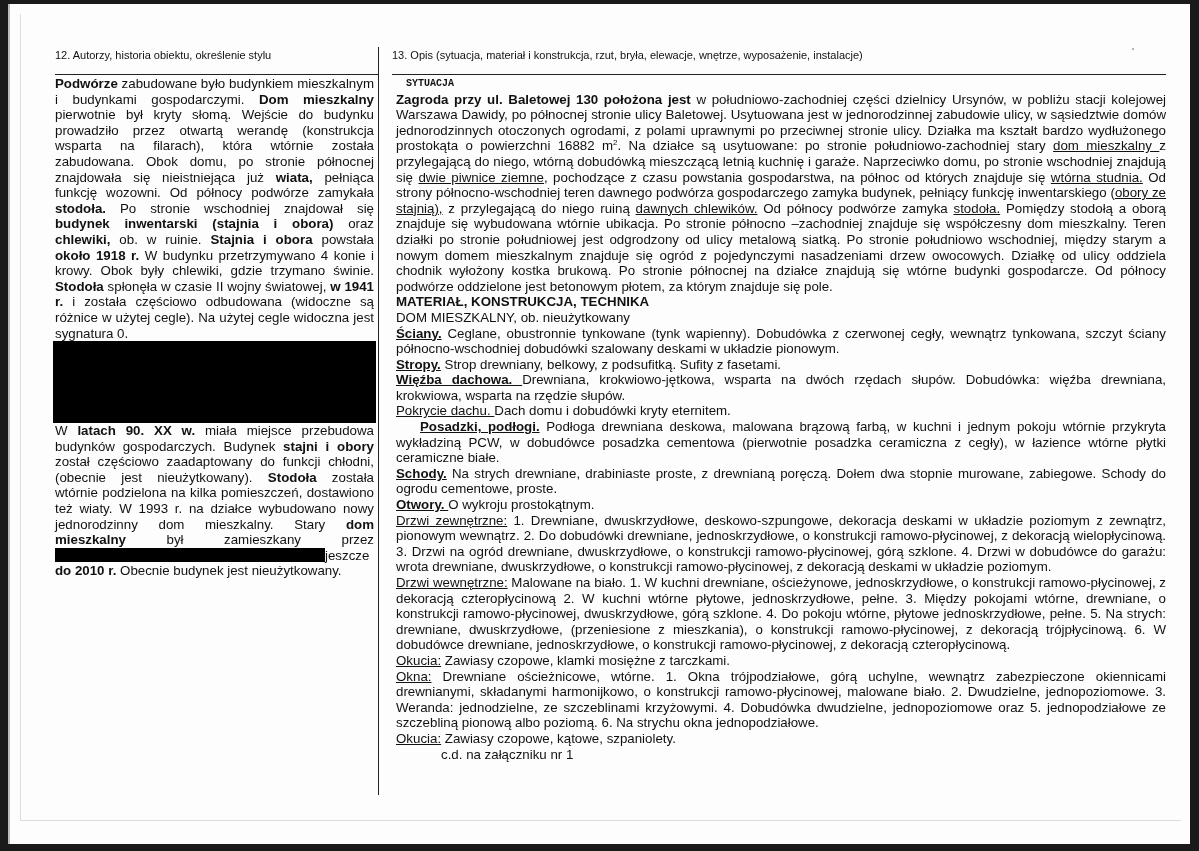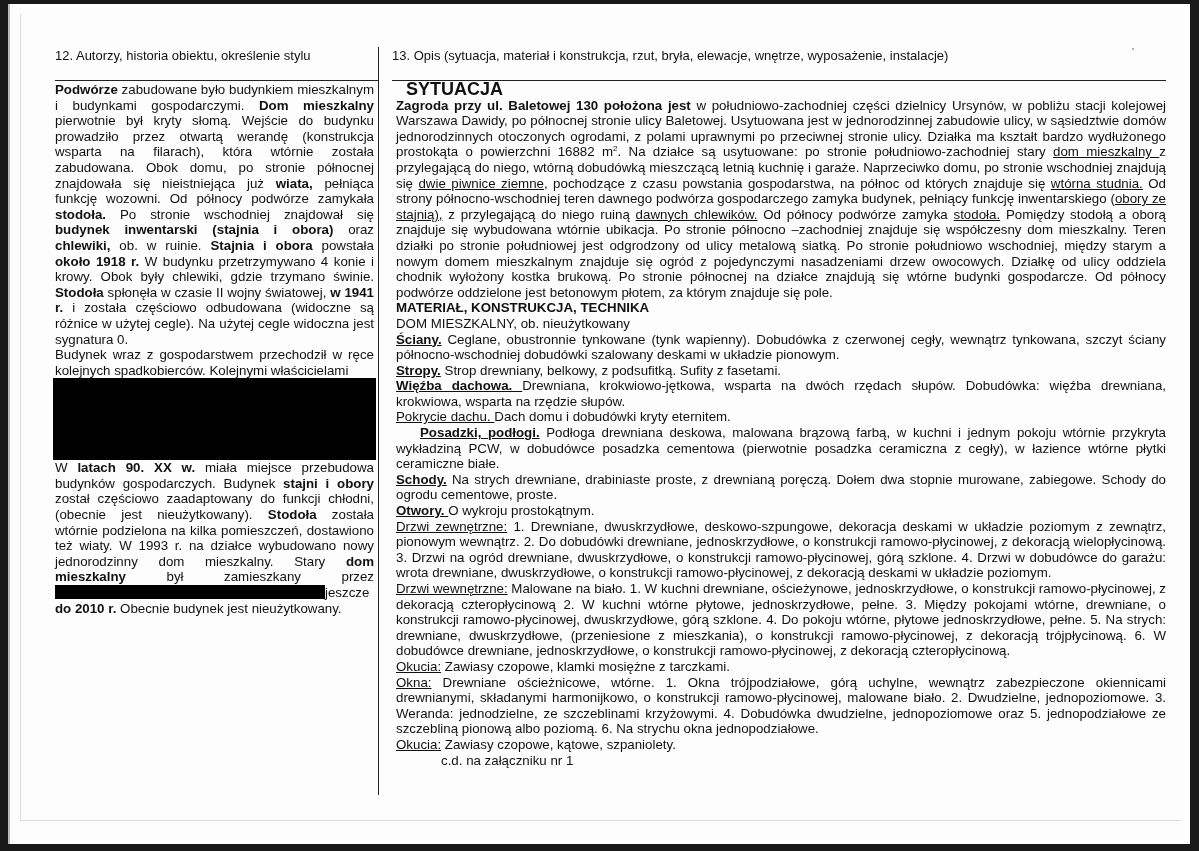--- a/index.html
+++ b/index.html
@@ -24,49 +24,48 @@
   }
   .col-left {
     position: absolute; left: 55px; top: 49px; width: 319px;
     font-size: 13.3px; line-height: 15.6px;
   }
   .col-right {
     position: absolute; left: 396px; top: 49px; width: 770px;
     font-size: 13.3px; line-height: 15.6px;
   }
   .sec-head {
-    font-size: 13px; line-height: 13px; border-bottom: 1px solid #222;
-    padding-bottom: 18px; margin-bottom: 1px; white-space: nowrap;
+    font-size: 11px; line-height: 13px; border-bottom: 1px solid #222;
+    padding-bottom: 12px; margin-bottom: 1px; white-space: nowrap;
   }
   .col-left .sec-head { margin-right: -5px; }
   .col-right .sec-head { margin-left: -4px; margin-right: 0; }
   p { margin: 0; text-align: justify; }
   b { font-weight: bold; }
   u { text-decoration: underline; }
   .redact { background: #000; }
   .redact-block { height: 82px; margin: 0 -2px 0 -2px; }
   .redact-inline { display: inline-block; width: 270px; height: 14px; vertical-align: -2px; }
-  .h-upper { font-weight: bold; font-size: 18px; }
+  .h-upper { font-weight: bold; font-size: 10px; font-family: Liberation Mono, monospace; }
   .cd { padding-left: 45px; font-weight: normal; }
   sup { font-size: 8px; line-height: 0; }
   .mark-dot { position: absolute; left: 1132px; top: 48px; width: 2px; height: 2px; background:#999; border-radius:1px; }
 </style>
 </head>
 <body>
 
 <div class="paper">
   <div class="inner-frame"></div>
 </div>
 <div class="mark-dot"></div>
 <div class="divider"></div>
 
 <div class="col-left">
   <div class="sec-head">12. Autorzy, historia obiektu, określenie stylu</div>
   <p><b>Podwórze</b> zabudowane było budynkiem mieszkalnym i budynkami gospodarczymi. <b>Dom mieszkalny</b> pierwotnie był kryty słomą. Wejście do budynku prowadziło przez otwartą werandę (konstrukcja wsparta na filarach), która wtórnie została zabudowana. Obok domu, po stronie północnej znajdowała się nieistniejąca już <b>wiata,</b> pełniąca funkcję wozowni. Od północy podwórze zamykała <b>stodoła.</b> Po stronie wschodniej znajdował się <b>budynek inwentarski (stajnia i obora)</b> oraz <b>chlewiki,</b> ob. w ruinie. <b>Stajnia i obora</b> powstała <b>około 1918 r.</b> W budynku przetrzymywano 4 konie i  krowy. Obok były chlewiki, gdzie trzymano świnie. <b>Stodoła</b> spłonęła w czasie II wojny światowej, <b>w 1941 r.</b> i została częściowo odbudowana (widoczne są różnice w użytej cegle).  Na użytej cegle widoczna jest sygnatura 0.</p>
-  <p>Budynek wraz z gospodarstwem przechodził w ręce kolejnych spadkobierców.  Kolejnymi właścicielami</p>
   <div class="redact redact-block"></div>
   <p><span>W <b>latach 90. XX w.</b> miała miejsce przebudowa budynków gospodarczych. Budynek <b>stajni i obory</b> został częściowo zaadaptowany do funkcji chłodni, (obecnie jest nieużytkowany). <b>Stodoła</b> została wtórnie podzielona na kilka pomieszczeń, dostawiono też wiaty. W 1993 r. na działce wybudowano nowy jednorodzinny dom mieszkalny. Stary <b>dom mieszkalny</b> był zamieszkany przez </span><span class="redact redact-inline"></span><span>jeszcze </span></p>
   <p><b>do 2010 r.</b> Obecnie budynek jest nieużytkowany.</p>
 </div>
 
 <div class="col-right">
   <div class="sec-head">13. Opis (sytuacja, materiał i konstrukcja, rzut, bryła, elewacje, wnętrze, wyposażenie, instalacje)</div>
   <div class="h-upper" style="padding-left:10px">SYTUACJA</div>
   <p><b>Zagroda przy ul. Baletowej 130 położona jest</b> w południowo-zachodniej części dzielnicy Ursynów, w pobliżu stacji kolejowej Warszawa Dawidy, po północnej stronie ulicy Baletowej. Usytuowana jest  w jednorodzinnej zabudowie ulicy, w sąsiedztwie domów jednorodzinnych otoczonych ogrodami, z polami uprawnymi po przeciwnej stronie ulicy. Działka ma kształt bardzo wydłużonego prostokąta o powierzchni 16882 m<sup>2</sup>. Na działce są usytuowane: po stronie południowo-zachodniej stary <u>dom mieszkalny </u>z przylegającą do niego, wtórną dobudówką mieszczącą letnią kuchnię i garaże. Naprzeciwko domu, po stronie wschodniej znajdują się <u>dwie piwnice ziemne,</u> pochodzące z czasu powstania gospodarstwa, na północ od których znajduje się <u>wtórna studnia.</u> Od strony północno-wschodniej teren dawnego podwórza gospodarczego zamyka budynek, pełniący funkcję inwentarskiego (<u>obory ze stajnią),</u> z przylegającą do niego ruiną <u>dawnych chlewików.</u> Od północy podwórze zamyka <u>stodoła.</u> Pomiędzy stodołą a oborą znajduje się wybudowana wtórnie  ubikacja. Po stronie północno –zachodniej znajduje się współczesny dom mieszkalny. Teren działki po stronie południowej jest odgrodzony od ulicy metalową siatką. Po stronie południowo wschodniej, między starym a nowym domem mieszkalnym znajduje się ogród z pojedynczymi nasadzeniami drzew owocowych. Działkę od ulicy oddziela chodnik wyłożony kostka brukową. Po stronie północnej na działce znajdują się wtórne budynki gospodarcze. Od północy podwórze oddzielone jest betonowym płotem, za którym znajduje się pole.</p>
   <div style="font-weight:bold">MATERIAŁ, KONSTRUKCJA, TECHNIKA</div>

